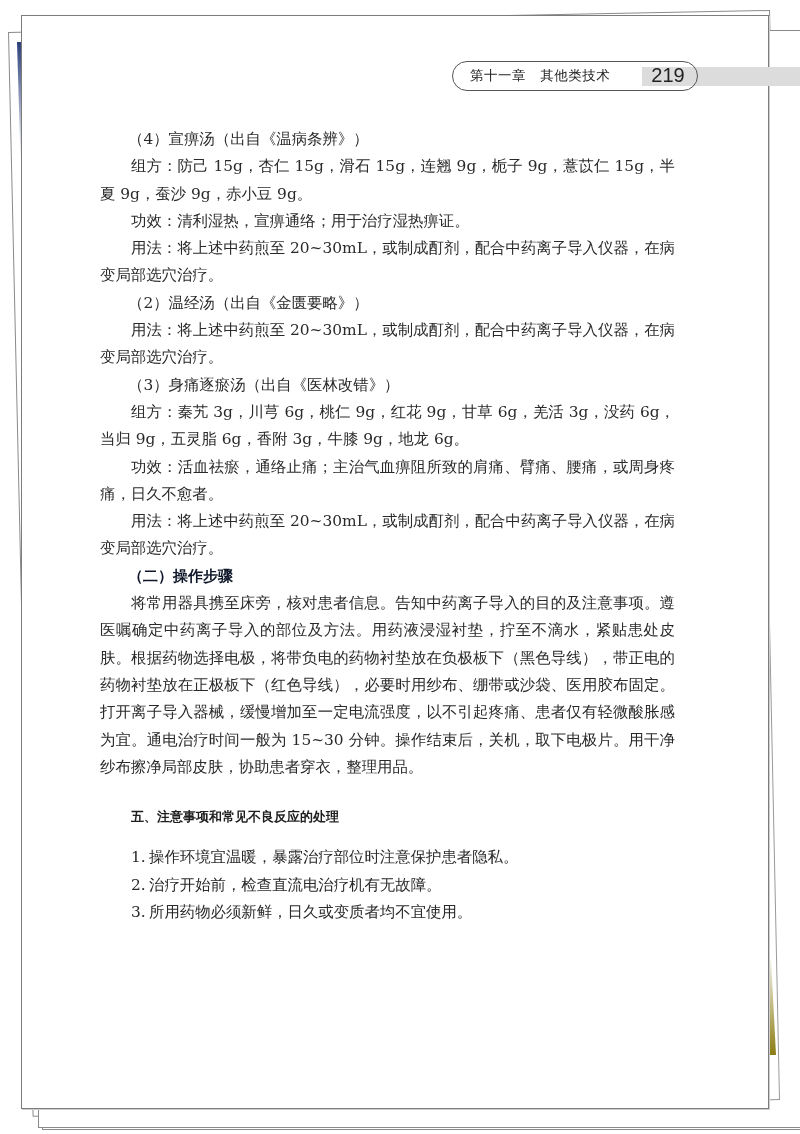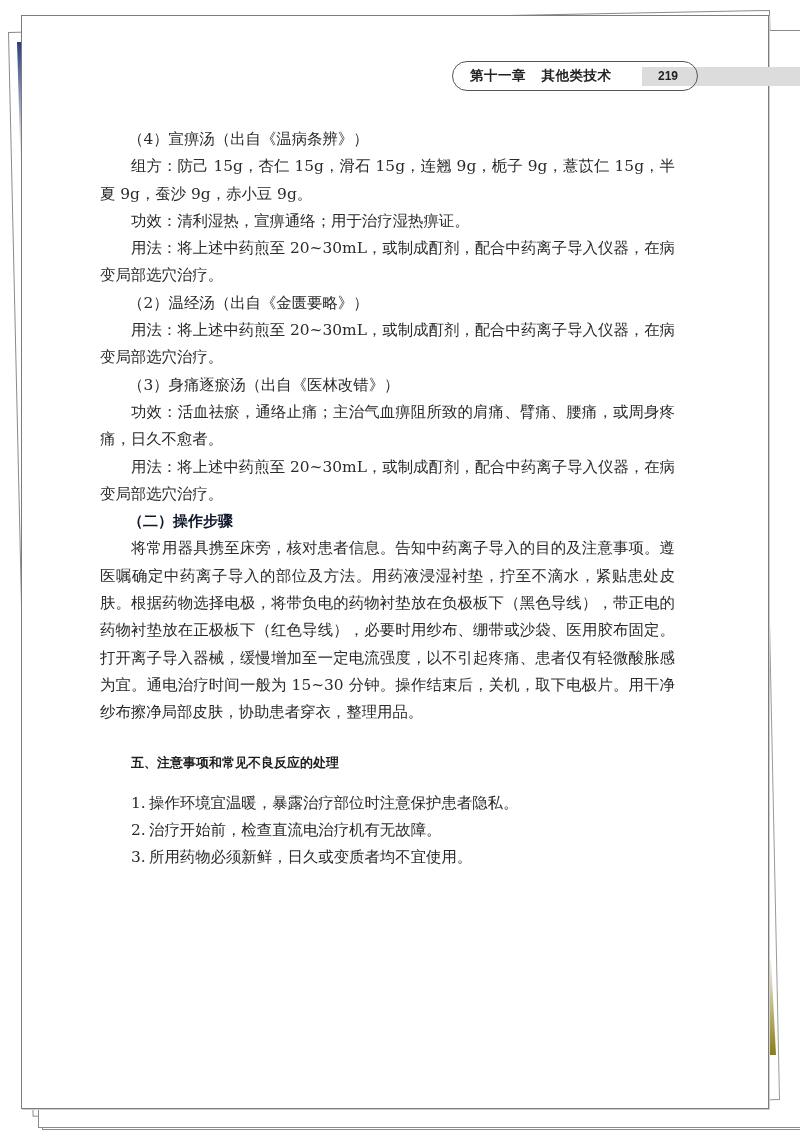--- a/index.html
+++ b/index.html
@@ -38,37 +38,37 @@
     clip-path:polygon(0 0, 30% 0, 100% 100%, 0 100%);
   }
   .page {
     position:absolute; left:21px; top:15px; width:748px; height:1094px;
     background:#fff; border:1px solid #7c7c7c; box-sizing:border-box;
     box-shadow:1px 1px 0 #cfcfcf;
   }
   
   .running-header {
     position:absolute; left:430px; top:43px; height:33px;
-    display:flex; align-items:center;font-weight:bold;
+    display:flex; align-items:center;
   }
   .header-band {
     position:absolute; left:190px; top:8px; width:298px; height:19px; background:#dcdcdc;
   }
   .header-pill {
     position:relative; height:30px; border:1px solid #555; border-radius:16px;
     display:flex; align-items:center; padding:0 0 0 17px; box-sizing:border-box;
     background:transparent; z-index:1;
   }
   .header-chapter {
     font-family:"DejaVu Sans", "Liberation Sans", sans-serif;
     font-size:13.5px; color:#222; letter-spacing:0.5px; width:175px; white-space:pre;
   }
   .header-pagenum {
     font-family:"Liberation Sans", "DejaVu Sans", sans-serif;
-    font-size:12px; color:#222; width:46px; text-align:center; margin-right:6px;
+    font-size:20px; color:#222; width:46px; text-align:center; margin-right:6px;
   }
   
   .content {
     position:absolute; left:100px; top:126px; width:575px;
     font-size:15.4px; line-height:27.3px; color:#2a2a2a;
   }
   .content p { margin:0; text-align:justify; text-align-last:left; }
   .indent { text-indent:31px; }
   .recipe-title { padding-left:28px; }
   .subhead {
@@ -109,20 +109,21 @@
 
   <p class="recipe-title">（4）宣痹汤（出自《温病条辨》）</p>
   <p class="indent">组方：防己 15g，杏仁 15g，滑石 15g，连翘 9g，栀子 9g，薏苡仁 15g，半夏 9g，蚕沙 9g，赤小豆 9g。</p>
   <p class="indent">功效：清利湿热，宣痹通络；用于治疗湿热痹证。</p>
   <p class="indent">用法：将上述中药煎至 20~30mL，或制成酊剂，配合中药离子导入仪器，在病变局部选穴治疗。</p>
 
   <p class="recipe-title">（2）温经汤（出自《金匮要略》）</p>
   <p class="indent">用法：将上述中药煎至 20~30mL，或制成酊剂，配合中药离子导入仪器，在病变局部选穴治疗。</p>
 
   <p class="recipe-title">（3）身痛逐瘀汤（出自《医林改错》）</p>
+  <p class="indent">组方：秦艽 3g，川芎 6g，桃仁 9g，红花 9g，甘草 6g，羌活 3g，没药 6g，当归 9g，五灵脂 6g，香附 3g，牛膝 9g，地龙 6g。</p>
   <p class="indent">功效：活血祛瘀，通络止痛；主治气血痹阻所致的肩痛、臂痛、腰痛，或周身疼痛，日久不愈者。</p>
   <p class="indent">用法：将上述中药煎至 20~30mL，或制成酊剂，配合中药离子导入仪器，在病变局部选穴治疗。</p>
 
   <p class="subhead">（二）操作步骤</p>
   <p class="indent">将常用器具携至床旁，核对患者信息。告知中药离子导入的目的及注意事项。遵医嘱确定中药离子导入的部位及方法。用药液浸湿衬垫，拧至不滴水，紧贴患处皮肤。根据药物选择电极，将带负电的药物衬垫放在负极板下（黑色导线），带正电的药物衬垫放在正极板下（红色导线），必要时用纱布、绷带或沙袋、医用胶布固定。打开离子导入器械，缓慢增加至一定电流强度，以不引起疼痛、患者仅有轻微酸胀感为宜。通电治疗时间一般为 15~30 分钟。操作结束后，关机，取下电极片。用干净纱布擦净局部皮肤，协助患者穿衣，整理用品。</p>
 
   <p class="section-head">五、注意事项和常见不良反应的处理</p>
   <p class="list-item"><span class="list-num">1.</span><span>操作环境宜温暖，暴露治疗部位时注意保护患者隐私。</span></p>
   <p class="list-item"><span class="list-num">2.</span><span>治疗开始前，检查直流电治疗机有无故障。</span></p>
   <p class="list-item"><span class="list-num">3.</span><span>所用药物必须新鲜，日久或变质者均不宜使用。</span></p>

